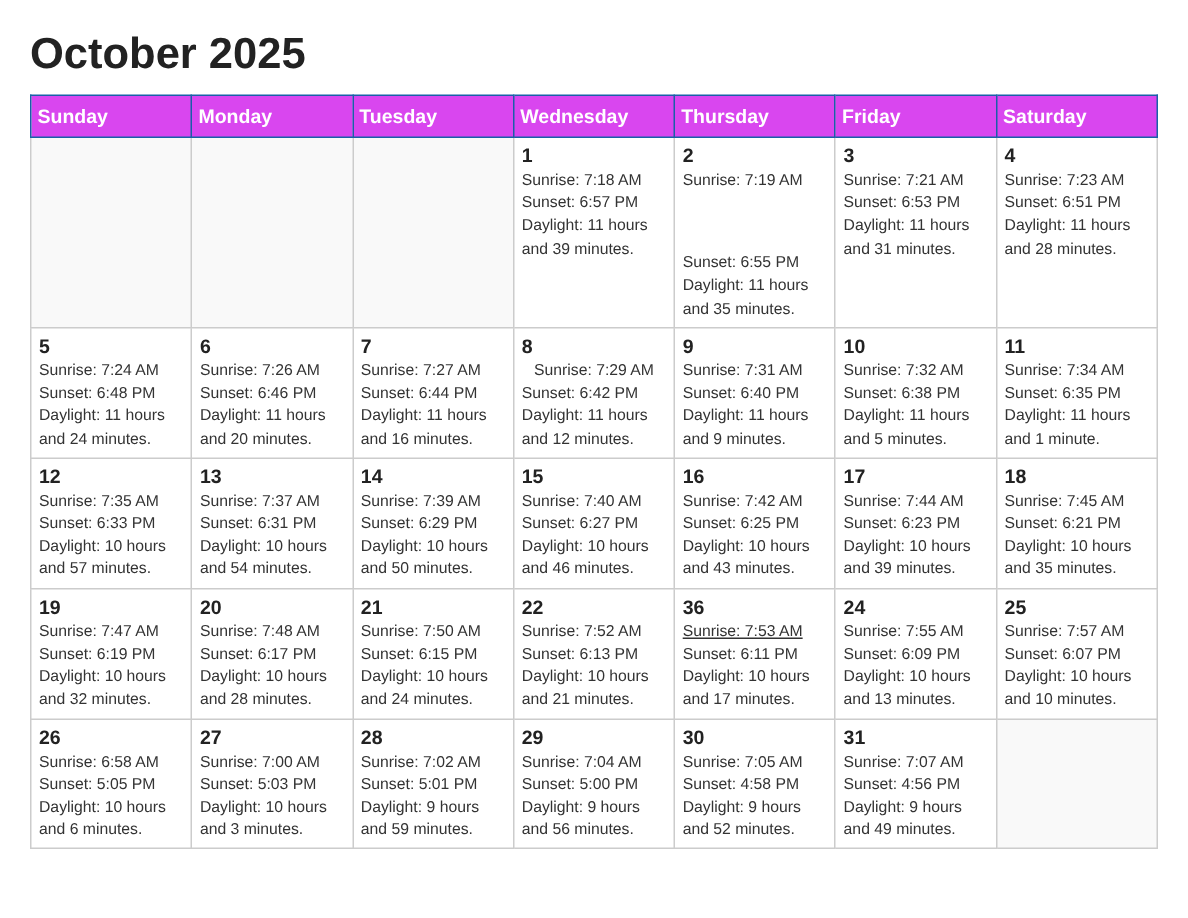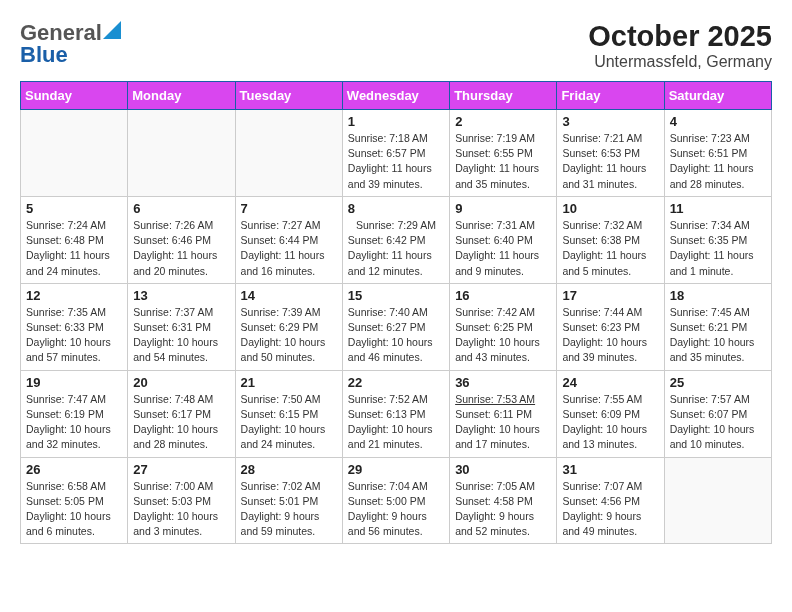--- a/index.html
+++ b/index.html
@@ -58,34 +58,22 @@
       font-size: 10.5px;
       line-height: 1.45;
       color: #333;
     }
     .empty { background: #f9f9f9; }
   </style>
 </head>
 <body>
 
 <div class="header">
-  <div class="logo">
-    <div style="display:flex;align-items:flex-end;">
-      <span style="font-size:22px;font-weight:bold;color:#555;">General</span>
-      <div style="position:relative;display:inline-block;">
-        <svg width="18" height="18" viewBox="0 0 18 18" style="margin-left:1px;margin-bottom:3px;">
-          <polygon points="0,18 18,0 18,18" fill="#1a8fd1"></polygon>
-        </svg>
-      </div>
-    </div>
-    <span style="font-size:22px;font-weight:bold;color:#1a5fa8;margin-top:-4px;">Blue</span>
-  </div>
   <div class="title-block">
     <div class="month-title">October 2025</div>
-    <div class="location">Untermassfeld, Germany</div>
   </div>
 </div>
 
 <table class="calendar">
   <thead>
     <tr>
     <th>Sunday</th>
         <th>Monday</th>
         <th>Tuesday</th>
         <th>Wednesday</th>
@@ -104,21 +92,21 @@
           <div class="day-info">
             <span style="display: block;">Sunrise: 7:18 AM</span>
             <span style="display: block;">Sunset: 6:57 PM</span>
             <span style="display: block;">Daylight: 11 hours and 39 minutes.</span>
           </div>
         </td>
         <td>
           <div class="day-num">2</div>
           <div class="day-info">
             <span style="display: block;">Sunrise: 7:19 AM</span>
-            <span style="display: block;">Sunset: 6:55 PM</span>
+            <span style="display: block; margin-top: 40px;">Sunset: 6:55 PM</span>
             <span style="display: block;">Daylight: 11 hours and 35 minutes.</span>
           </div>
         </td>
         <td>
           <div class="day-num">3</div>
           <div class="day-info">
             <span style="display: block;">Sunrise: 7:21 AM</span>
             <span style="display: block;">Sunset: 6:53 PM</span>
             <span style="display: block;">Daylight: 11 hours and 31 minutes.</span>
           </div>

